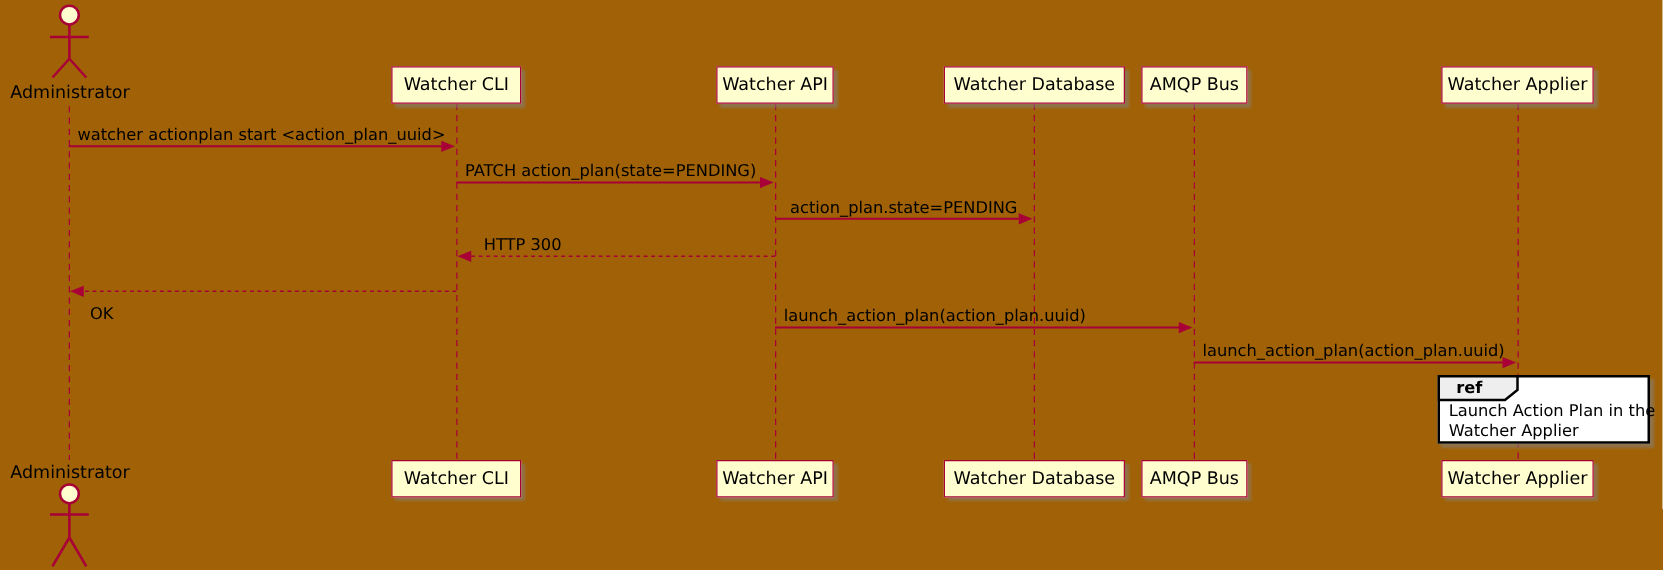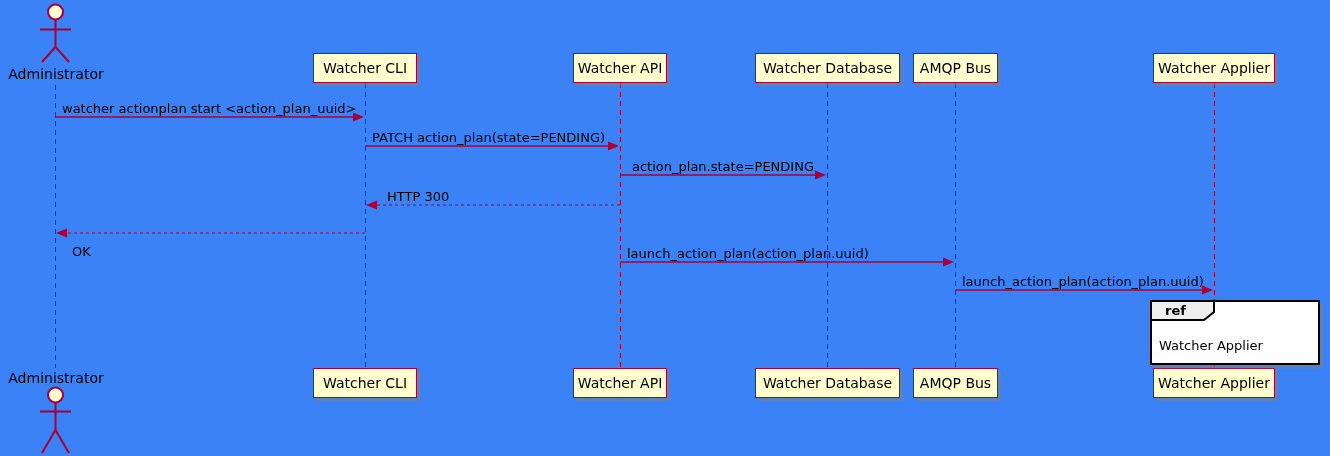--- a/index.html
+++ b/index.html
@@ -1,31 +1,31 @@
 <!DOCTYPE html>
 <html><head>
 <meta charset="utf-8">
 <style>
   html,body { margin:0; padding:0; background:#ffffff; }
   .stage {
-    position:relative; width:1330px; height:456px; background:#3b82f6;
+    position:relative; width:1330px; height:456px; background:#a16207;
     font-family:"DejaVu Sans", sans-serif; overflow:hidden;
   }
   .canvas { position:absolute; left:0; top:0; }
   .pbox {
     position:absolute; height:30px; box-sizing:border-box;
     background:#FEFECE; border:1.5px solid #A80036;
     box-shadow:3px 3px 2px rgba(130,130,130,0.55);
     display:flex; align-items:center; justify-content:center;
     font-size:14px; color:#000000; white-space:nowrap;
   }
   .msg { position:absolute; font-size:13px; color:#000000; white-space:nowrap; }
   .actor-label { position:absolute; width:112px; text-align:center; font-size:14px; color:#000000; }
   .refbox {
-    position:absolute; left:1150px; top:300px; width:170px; height:65px;
+    position:absolute; left:1150px; top:300px; width:170px; height:55px;
     box-sizing:border-box; background:#ffffff; border:2px solid #000000;
     box-shadow:3px 3px 2px rgba(130,130,130,0.55);
   }
   .ref-tab-svg { position:absolute; top:-2px; left:-2px; }
   .ref-keyword { position:absolute; top:1px; left:13px; font-size:13px; font-weight:bold; color:#000000; }
   .ref-text { position:absolute; left:7px; font-size:13px; color:#000000; white-space:nowrap; }
 </style>
 </head>
 <body>
 
@@ -129,16 +129,17 @@
   <div class="msg" style="left:387px; top:189px;">HTTP 300</div>
   <div class="msg" style="left:72px;  top:217px;margin-top:27px;">OK</div>
   <div class="msg" style="left:627px; top:246px;">launch_action_plan(action_plan.uuid)</div>
   <div class="msg" style="left:962px; top:274px;">launch_action_plan(action_plan.uuid)</div>
 
   <div class="refbox">
     <svg class="ref-tab-svg" width="66" height="22" viewBox="0 0 66 22">
       <polygon points="1,1 64,1 64,12 54,20 1,20" fill="#EEEEEE" stroke="#000000" stroke-width="2"></polygon>
     </svg>
     <span class="ref-keyword">ref</span>
+    <div class="ref-text" style="top:20px;">Launch Action Plan in the</div>
     <div class="ref-text" style="top:36px;">Watcher Applier</div>
   </div>
 
 </div>
 
 </body></html>

